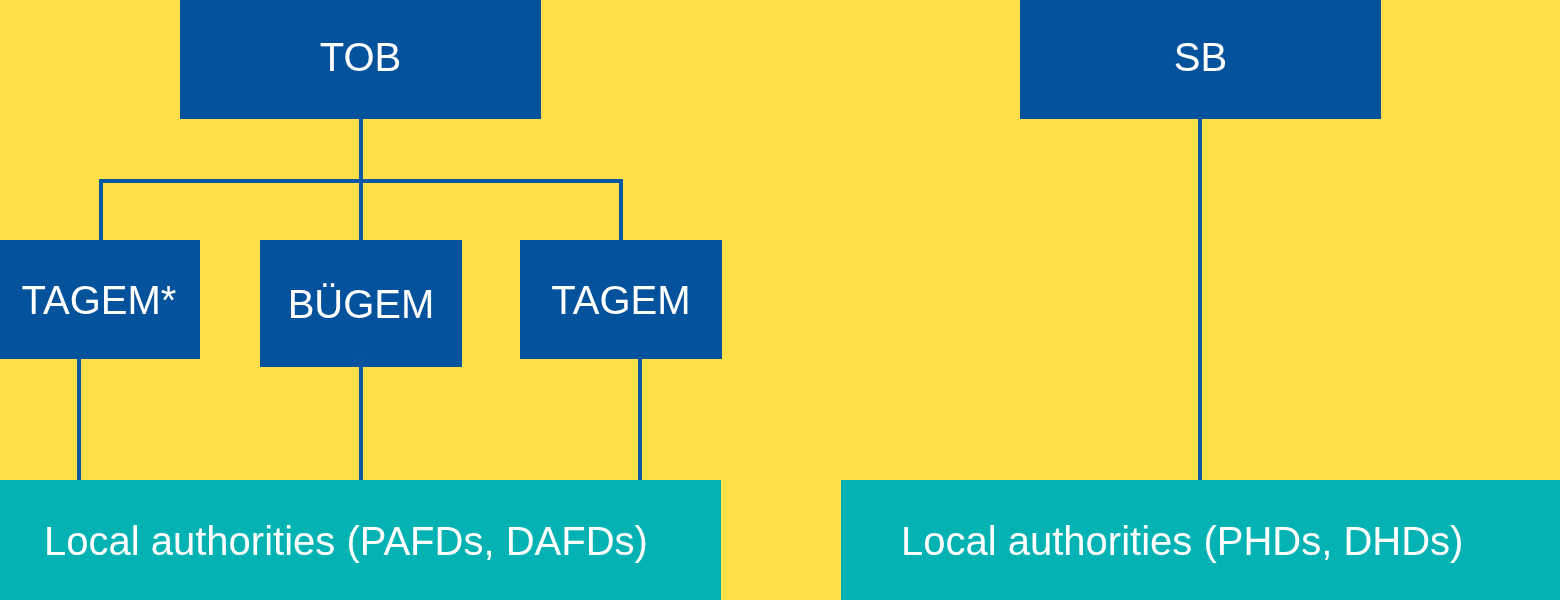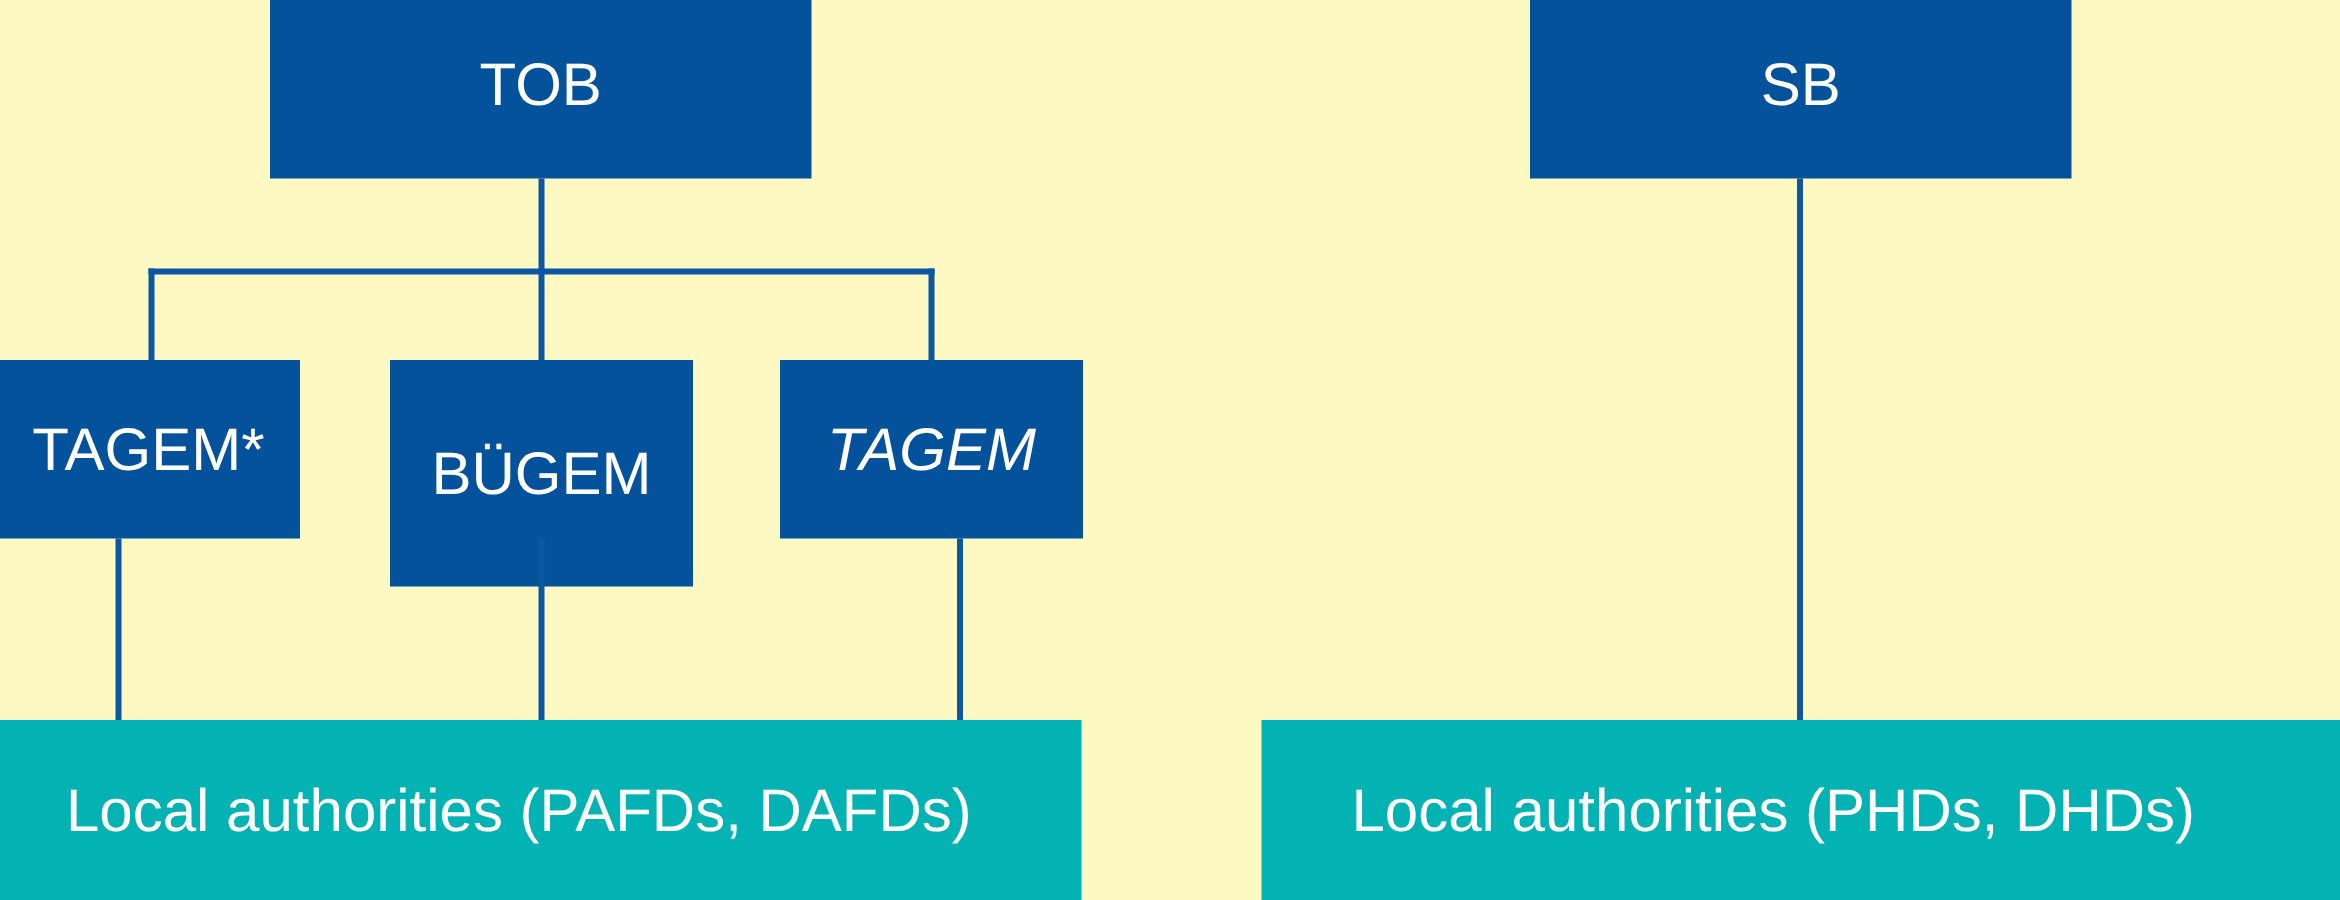--- a/index.html
+++ b/index.html
@@ -4,21 +4,21 @@
 <style>
   html, body {
     margin: 0;
     padding: 0;
     background: #000000;
   }
   #canvas {
     position: relative;
     width: 1560px;
     height: 600px;
-    background: #fef9c3;
+    background: #fde047;
     overflow: hidden;
     font-family: "Liberation Sans", sans-serif;
   }
   .node {
     position: absolute;
     box-sizing: border-box;
     display: flex;
     align-items: center;
     justify-content: center;
     color: #ffffff;
@@ -61,25 +61,25 @@
   <div class="connector v-line" style="left:99px; top:179px; height:62px;"></div>
 
   <div class="connector v-line" style="left:359px; top:179px; height:62px;"></div>
 
   <div class="connector v-line" style="left:619px; top:179px; height:62px;"></div>
 
   <div class="node node-mid" style="left:-2px; top:240px; width:202px; height:119px;">
     <span>TAGEM*</span>
   </div>
 
-  <div class="node node-mid" style="left:260px; top:240px; width:202px; height:151px;text-align:center;">
+  <div class="node node-mid" style="left:260px; top:240px; width:202px; height:127px;text-align:center;">
     <span>BÜGEM</span>
   </div>
 
-  <div class="node node-mid" style="left:520px; top:240px; width:202px; height:119px;font-style:italic;">
+  <div class="node node-mid" style="left:520px; top:240px; width:202px; height:119px;">
     <span>TAGEM</span>
   </div>
 
   <div class="connector v-line" style="left:77px; top:359px; height:122px;"></div>
 
   <div class="connector v-line" style="left:359px; top:359px; height:122px;"></div>
 
   <div class="connector v-line" style="left:638px; top:359px; height:122px;"></div>
 
   <div class="node node-bottom" style="left:-2px; top:480px; width:723px; height:121px; padding-left:46px;">

